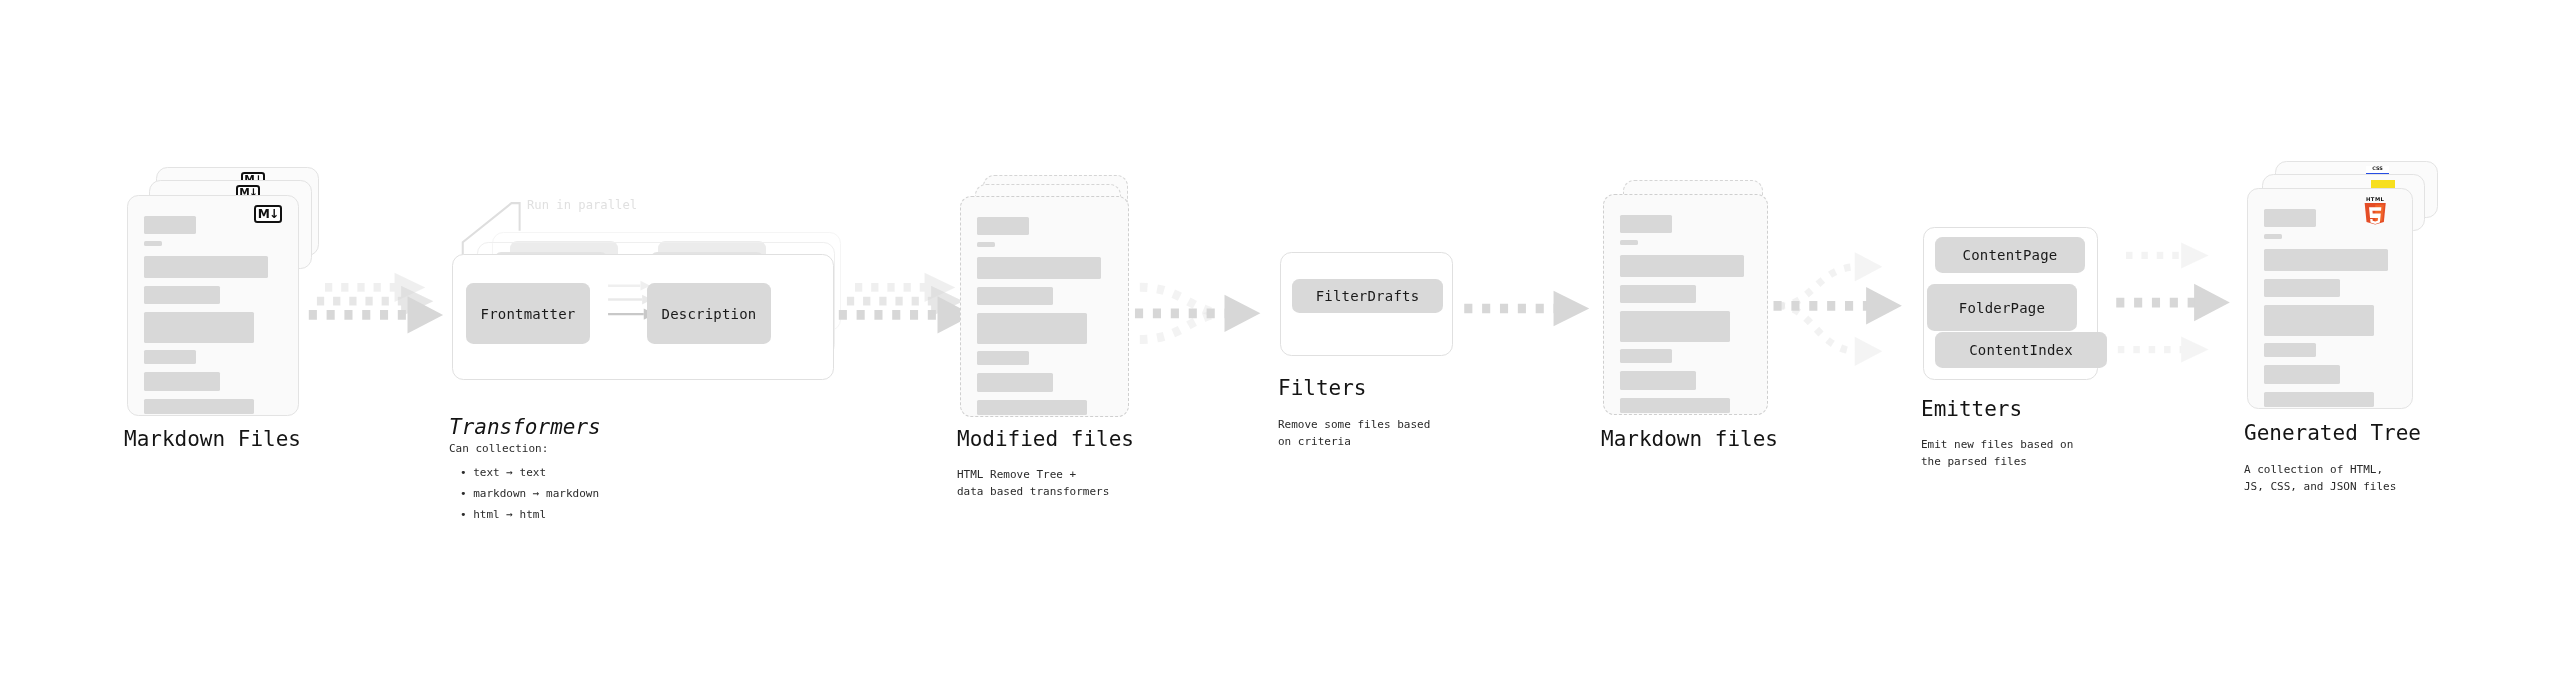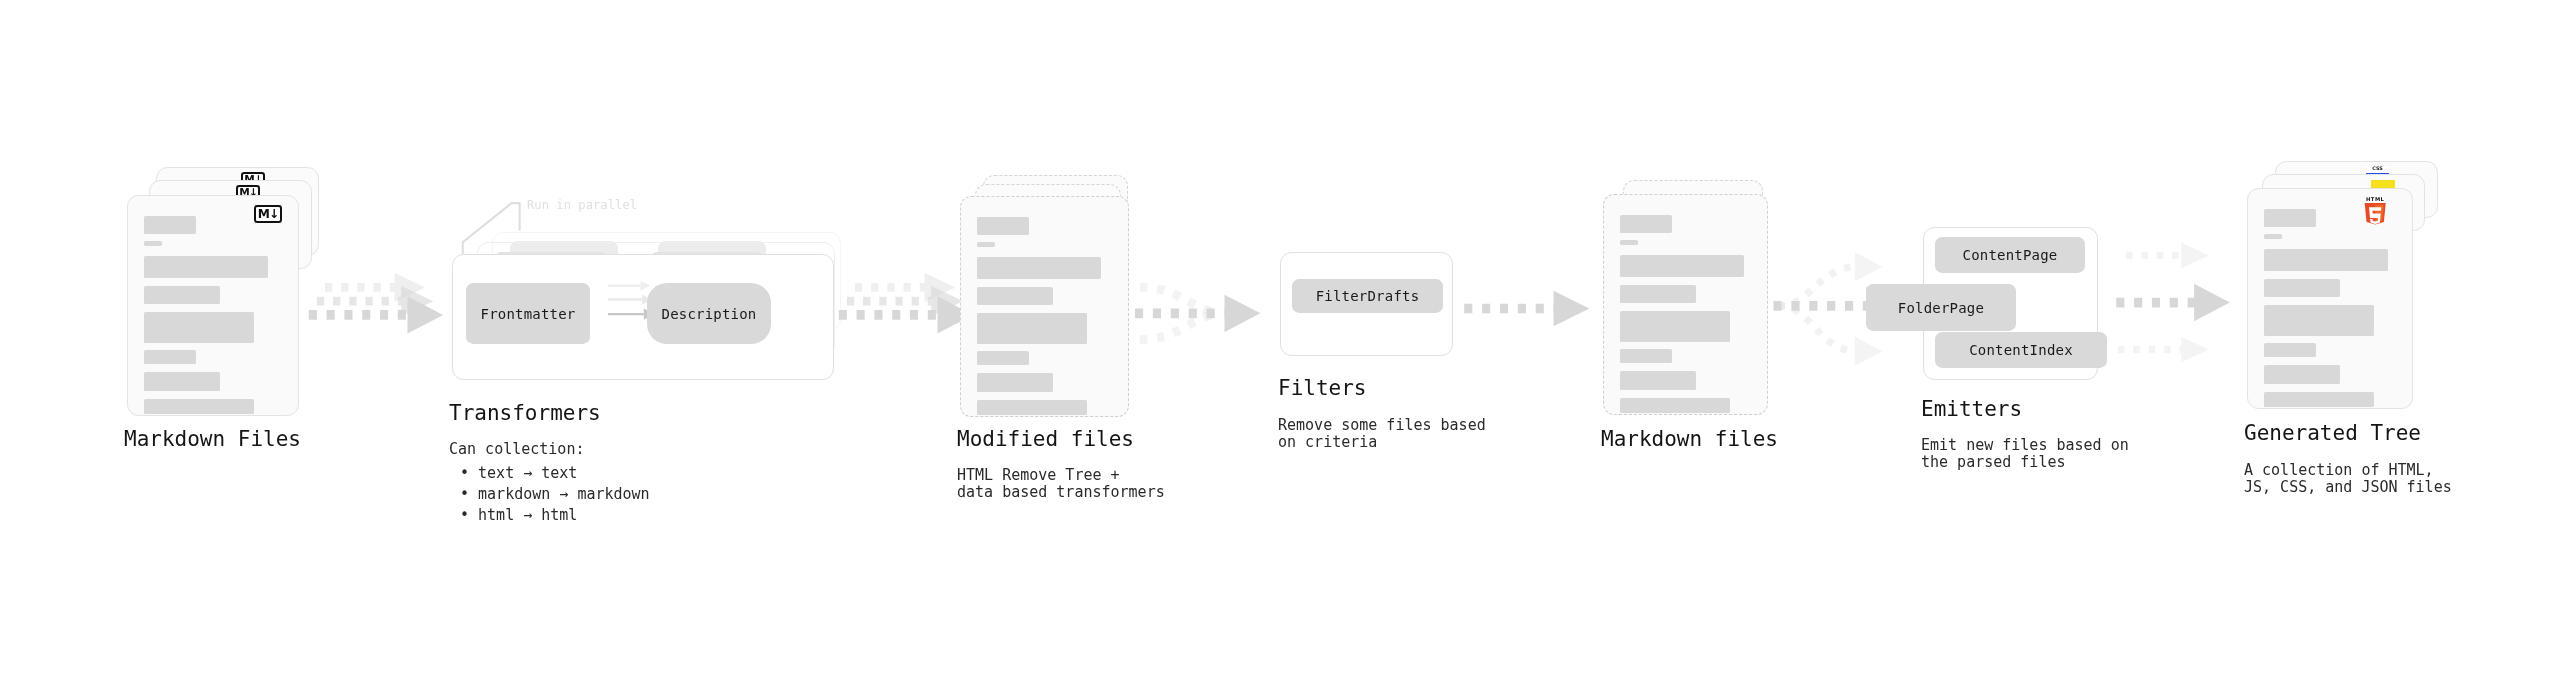--- a/index.html
+++ b/index.html
@@ -99,21 +99,21 @@
     position:absolute;
     font-family:"DejaVu Sans Mono","Liberation Mono",monospace;
     font-size:21px;
     color:#141414;
     white-space:nowrap;
     letter-spacing:0px;
   }
   .sub{
     position:absolute;
     font-family:"DejaVu Sans Mono","Liberation Mono",monospace;
-    font-size:15px;
+    font-size:11px;
     line-height:16.3px;
     color:#2a2a2a;
     white-space:pre;
     letter-spacing:0px;
   }
   .ghostlabel{
     position:absolute;
     font-family:"DejaVu Sans Mono","Liberation Mono",monospace;
     font-size:12.2px;
     color:#e0e0e0;
@@ -201,23 +201,23 @@
           <polygon points="42,23 54,29 42,35" fill="#dcdcdc"></polygon>
         </g>
         <g opacity="1">
           <line x1="0" y1="47" x2="44" y2="47" stroke="#c8c8c8" stroke-width="3"></line>
           <polygon points="44,40 58,47 44,54" fill="#c8c8c8"></polygon>
         </g>
       </svg>
     </div>
 
     <div class="chip" style="left:466px;top:283px;width:124px;height:61px;">Frontmatter</div>
-    <div class="chip" style="left:647px;top:283px;width:124px;height:61px;border-radius:20px;">Description</div>
-
-    <div class="title" style="left:449px;top:401px;">Transformers</div>
+    <div class="chip" style="left:647px;top:283px;width:124px;height:61px;">Description</div>
+
+    <div class="title" style="left:449px;top:415px;font-style:italic;">Transformers</div>
     <div class="sub" style="left:449px;top:441px;">Can collection:</div>
     <div class="sub" style="left:460px;top:465px;"><span>•</span>&nbsp;<span>text → text</span></div>
     <div class="sub" style="left:460px;top:486px;"><span>•</span>&nbsp;<span>markdown → markdown</span></div>
     <div class="sub" style="left:460px;top:507px;"><span>•</span>&nbsp;<span>html → html</span></div>
   </div>
 
   <div class="arrow" style="left:837px;top:268px;">
     <svg width="146" height="89" viewBox="0 0 180 110">
       <g opacity="0.38">
         <line x1="22" y1="24" x2="112" y2="24" stroke="#d7d7d7" stroke-width="11" stroke-dasharray="9 11"></line>
@@ -320,21 +320,21 @@
         <line x1="4" y1="76" x2="122" y2="76" stroke="#d7d7d7" stroke-width="12" stroke-dasharray="10 12"></line>
         <polygon points="118,53 162,76 118,99" fill="#d7d7d7"></polygon>
       </g>
     </svg>
   </div>
 
   <div class="abs">
     <div class="panel" style="left:1923px;top:227px;width:175px;height:153px;"></div>
 
     <div class="chip" style="left:1935px;top:237px;width:150px;height:36px;">ContentPage</div>
-    <div class="chip" style="left:1866px;top:284px;width:150px;height:47px;">FolderPage</div>
+    <div class="chip" style="left:1927px;top:284px;width:150px;height:47px;">FolderPage</div>
     <div class="chip" style="left:1935px;top:332px;width:172px;height:36px;">ContentIndex</div>
 
     <div class="title" style="left:1921px;top:397px;">Emitters</div>
     <div class="sub" style="left:1921px;top:437px;">Emit new files based on</div>
     <div class="sub" style="left:1921px;top:454px;">the parsed files</div>
   </div>
 
   <div class="arrow" style="left:2113px;top:236px;">
     <svg width="146" height="146" viewBox="0 0 180 180">
       <g opacity="0.40">

